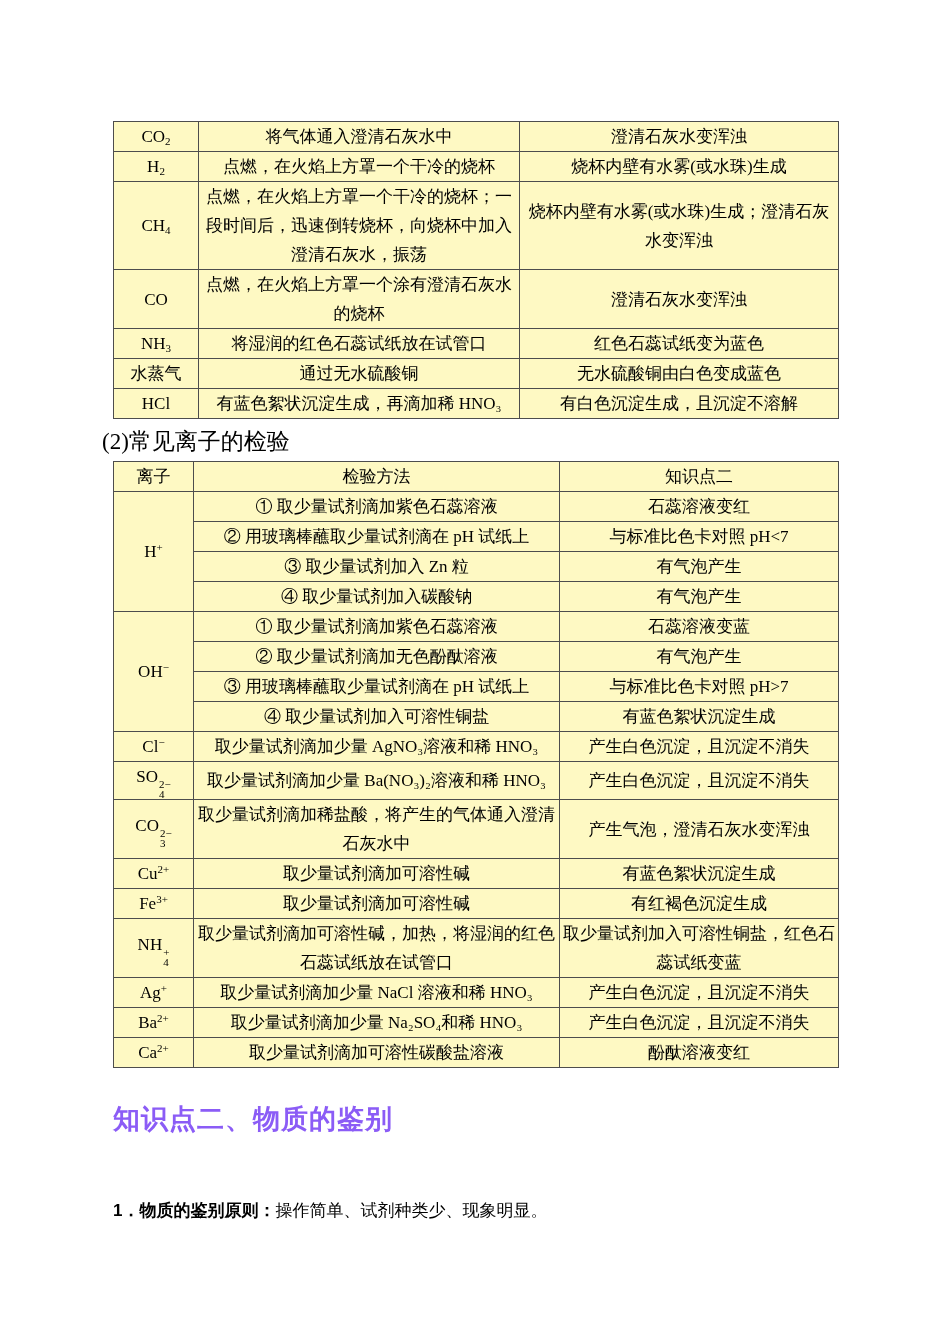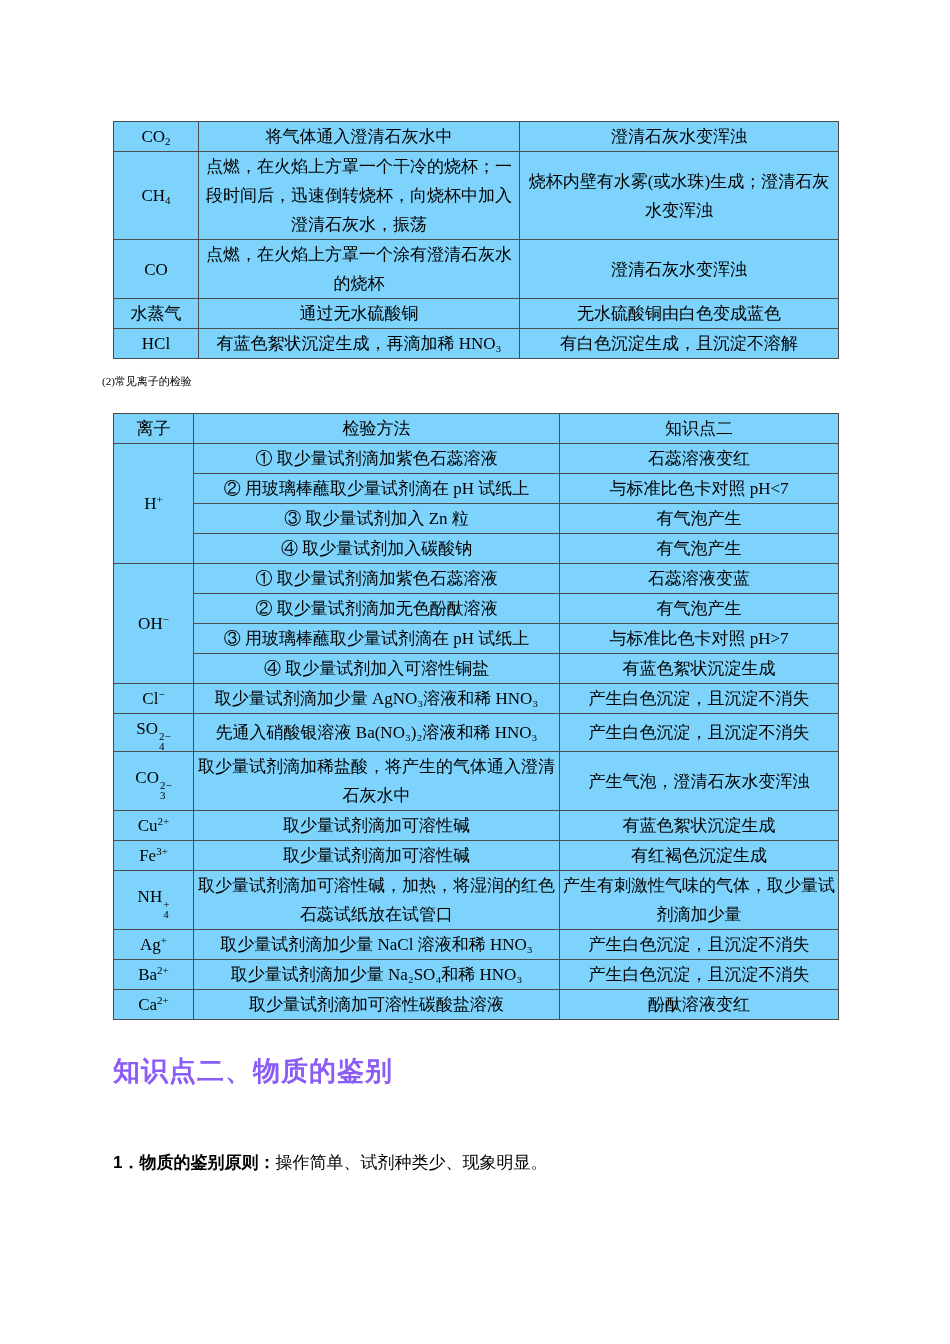--- a/index.html
+++ b/index.html
@@ -4,38 +4,38 @@
 <style>
   html,body{margin:0;padding:0;background:#ffffff;}
   body{
     width:950px;height:1344px;
     font-family:"Liberation Serif","DejaVu Serif",serif;
     color:#000000;
     position:relative;
     overflow:hidden;
   }
   .page{position:absolute;left:113px;top:121px;width:725px;}
-  table{border-collapse:collapse;table-layout:fixed;width:725px;background:#7dd3fc;}
+  table{border-collapse:collapse;table-layout:fixed;width:725px;background:#fef9c3;}
   td,th{
     border:1px solid #4d4d4d;
     text-align:center;vertical-align:middle;
     font-size:17px;line-height:29px;
     padding:0 3px;font-weight:normal;
     word-break:break-all;
   }
   td.c-formula,td.c-ion{word-break:keep-all;}
   sub,sup{font-size:11px;line-height:0;}
   sub{vertical-align:-3px;}
   sup{vertical-align:6px;}
   .stk{
     display:inline-flex;flex-direction:column;align-items:flex-start;
     font-size:11px;line-height:10px;vertical-align:-6px;margin-left:1px;
   }
   .section-label{
-    font-size:11px;line-height:23px;margin:11px 0 20px -11px;
+    font-size:23px;line-height:23px;margin:11px 0 8px -11px;
   }
   .big-heading{
     font-family:"Liberation Sans","DejaVu Sans",sans-serif;
     font-weight:900;font-size:27px;line-height:31px;
     letter-spacing:1px;margin:36px 0 0 0;color:#8b5cf6;
   }
   .principle{margin:64px 0 0 0;font-size:17px;line-height:24px;}
   .principle .p-label{
     font-family:"Liberation Sans","DejaVu Sans",sans-serif;
     font-weight:bold;
@@ -53,28 +53,38 @@
         <col style="width:321px">
         <col style="width:319px">
     </colgroup>
     <tbody>
         <tr>
           <td class="c-formula">CO<sub>2</sub></td>
           <td class="c-method">将气体通入澄清石灰水中</td>
           <td class="c-result">澄清石灰水变浑浊</td>
         </tr>
         <tr>
+          <td class="c-formula">H<sub>2</sub></td>
+          <td class="c-method">点燃，在火焰上方罩一个干冷的烧杯</td>
+          <td class="c-result">烧杯内壁有水雾(或水珠)生成</td>
+        </tr>
+        <tr>
           <td class="c-formula">CH<sub>4</sub></td>
           <td class="c-method">点燃，在火焰上方罩一个干冷的烧杯；一段时间后，迅速倒转烧杯，向烧杯中加入澄清石灰水，振荡</td>
           <td class="c-result">烧杯内壁有水雾(或水珠)生成；澄清石灰水变浑浊</td>
         </tr>
         <tr>
           <td class="c-formula">CO</td>
           <td class="c-method">点燃，在火焰上方罩一个涂有澄清石灰水的烧杯</td>
           <td class="c-result">澄清石灰水变浑浊</td>
+        </tr>
+        <tr>
+          <td class="c-formula">NH<sub>3</sub></td>
+          <td class="c-method">将湿润的红色石蕊试纸放在试管口</td>
+          <td class="c-result">红色石蕊试纸变为蓝色</td>
         </tr>
         <tr>
           <td class="c-formula">水蒸气</td>
           <td class="c-method">通过无水硫酸铜</td>
           <td class="c-result">无水硫酸铜由白色变成蓝色</td>
         </tr>
         <tr>
           <td class="c-formula">HCl</td>
           <td class="c-method">有蓝色絮状沉淀生成，再滴加稀 HNO₃</td>
           <td class="c-result">有白色沉淀生成，且沉淀不溶解</td>
@@ -133,21 +143,21 @@
         <tr>
           <td class="c-ion" rowspan="1">Cl<sup>−</sup></td>
           <td class="c-method">取少量试剂滴加少量 AgNO₃溶液和稀 HNO₃</td>
           <td class="c-result">产生白色沉淀，且沉淀不消失</td>
         </tr>
         <tr>
           <td class="c-ion" rowspan="1">SO<span class="stk">
               <span>2−</span>
               <span>4</span>
             </span></td>
-          <td class="c-method">先通入硝酸银溶液 Ba(NO₃)₂溶液和稀 HNO₃</td>
+          <td class="c-method">取少量试剂滴加少量 Ba(NO₃)₂溶液和稀 HNO₃</td>
           <td class="c-result">产生白色沉淀，且沉淀不消失</td>
         </tr>
         <tr>
           <td class="c-ion" rowspan="1">CO<span class="stk">
               <span>2−</span>
               <span>3</span>
             </span></td>
           <td class="c-method">取少量试剂滴加稀盐酸，将产生的气体通入澄清石灰水中</td>
           <td class="c-result">产生气泡，澄清石灰水变浑浊</td>
         </tr>
@@ -160,21 +170,21 @@
           <td class="c-ion" rowspan="1">Fe<sup>3+</sup></td>
           <td class="c-method">取少量试剂滴加可溶性碱</td>
           <td class="c-result">有红褐色沉淀生成</td>
         </tr>
         <tr>
           <td class="c-ion" rowspan="1">NH<span class="stk">
               <span>+</span>
               <span>4</span>
             </span></td>
           <td class="c-method">取少量试剂滴加可溶性碱，加热，将湿润的红色石蕊试纸放在试管口</td>
-          <td class="c-result">产生有刺激性气味的气体，取少量试剂滴加少量</td>
+          <td class="c-result">取少量试剂加入可溶性铜盐，红色石蕊试纸变蓝</td>
         </tr>
         <tr>
           <td class="c-ion" rowspan="1">Ag<sup>+</sup></td>
           <td class="c-method">取少量试剂滴加少量 NaCl 溶液和稀 HNO₃</td>
           <td class="c-result">产生白色沉淀，且沉淀不消失</td>
         </tr>
         <tr>
           <td class="c-ion" rowspan="1">Ba<sup>2+</sup></td>
           <td class="c-method">取少量试剂滴加少量 Na₂SO₄和稀 HNO₃</td>
           <td class="c-result">产生白色沉淀，且沉淀不消失</td>

